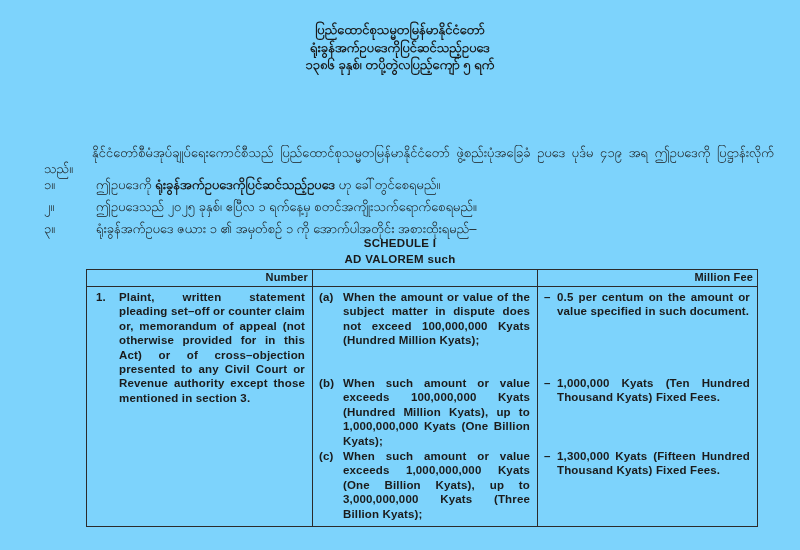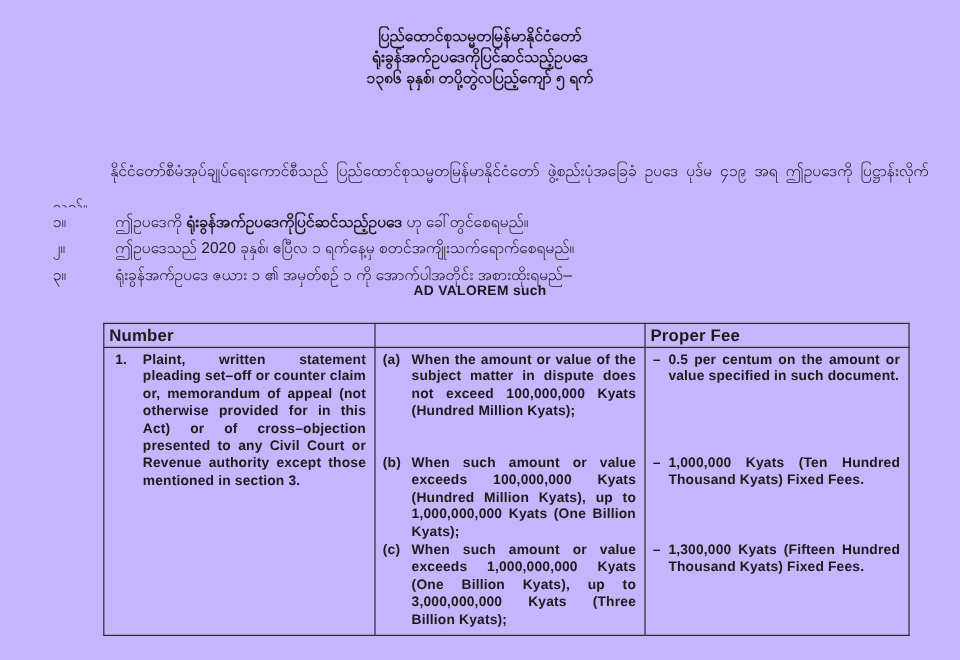--- a/index.html
+++ b/index.html
@@ -6,45 +6,45 @@
   html, body { width: 800px; height: 550px; }
   body {
     font-family: "Liberation Sans", sans-serif;
     background: #ffffff;
     color: #1a1a1a;
   }
   .page {
     position: relative;
     width: 800px;
     height: 550px;
-    background: #c4b5fd;
+    background: #7dd3fc;
     overflow: hidden;
   }
   
   .doc-header {
     position: absolute;
     top: 21px; left: 0;
     width: 100%;
     height: 109px;
     overflow: hidden;
     text-align: center;
     font-weight: bold;
     font-size: 13px;
     line-height: 17.7px;
     white-space: nowrap;
   }
   
   .preamble {
     position: absolute;
-    top: 128px; left: 44px;
+    top: 145px; left: 44px;
     width: 730px;
     height: 45px;
     overflow: hidden;
     font-size: 13px;
-    line-height: 30px;
+    line-height: 16px;
     text-align: justify;
     text-indent: 48px;
   }
   
   .law-item {
     position: absolute;
     left: 44px;
     width: 732px;
     height: 22px;
     overflow: hidden;
@@ -81,22 +81,22 @@
     color: #1b1b1b;
     letter-spacing: 0.15px;
   }
   .fees-table th, .fees-table td {
     border: 1.6px solid #2b2b2b;
     vertical-align: top;
   }
   .fees-table th {
     height: 17px;
     padding: 1px 4px 2px 4px;
-    text-align: left;
-    font-size: 14px;
+    text-align: right;
+    font-size: 11px;
   }
   .fees-table td { padding: 3px 7px 5px 6px; }
   .hang { display: flex; align-items: flex-start; line-height: 14.4px; }
   .hang .lbl { flex: none; }
   .hang .txt { flex: 1 1 auto; text-align: justify; }
   .cell-number .lbl { width: 26px; padding-left: 3px; }
   .cell-cond .lbl { width: 24px; }
   .cell-fee .lbl { width: 13px; }
   .ch-a  { min-height: 86px; }
   .ch-b  { min-height: 73px; }
@@ -116,43 +116,44 @@
 
   <p class="preamble">နိုင်ငံတော်စီမံအုပ်ချုပ်ရေးကောင်စီသည် ပြည်ထောင်စုသမ္မတမြန်မာနိုင်ငံတော် ဖွဲ့စည်းပုံအခြေခံ ဥပဒေ ပုဒ်မ ၄၁၉ အရ ဤဥပဒေကို ပြဋ္ဌာန်းလိုက်သည်။</p>
 
   <div class="law-item" id="item-1">
     <span class="item-num">၁။</span>
     <span class="item-text"><span>ဤဥပဒေကို </span><b class="law-name">ရုံးခွန်အက်ဥပဒေကိုပြင်ဆင်သည့်ဥပဒေ</b><span> ဟု ခေါ်တွင်စေရမည်။</span></span>
   </div>
 
   <div class="law-item" id="item-2">
     <span class="item-num">၂။</span>
-    <span class="item-text"><span>ဤဥပဒေသည် 2020 ခုနှစ်၊ ဧပြီလ ၁ ရက်နေ့မှ စတင်အကျိုးသက်ရောက်စေရမည်။</span><b class="law-name"></b><span></span></span>
+    <span class="item-text"><span>ဤဥပဒေသည် ၂၀၂၅ ခုနှစ်၊ ဧပြီလ ၁ ရက်နေ့မှ စတင်အကျိုးသက်ရောက်စေရမည်။</span><b class="law-name"></b><span></span></span>
   </div>
 
   <div class="law-item" id="item-3">
     <span class="item-num">၃။</span>
     <span class="item-text"><span>ရုံးခွန်အက်ဥပဒေ ဇယား ၁ ၏ အမှတ်စဉ် ၁ ကို အောက်ပါအတိုင်း အစားထိုးရမည်–</span><b class="law-name"></b><span></span></span>
   </div>
 
   <div class="schedule">
+    <div>SCHEDULE I</div>
     <div>AD VALOREM such</div>
   </div>
 
   <table class="fees-table">
     <colgroup>
       <col style="width:226px">
       <col style="width:225px">
       <col style="width:220px">
     </colgroup>
     <thead>
       <tr>
         <th>Number</th>
         <th></th>
-        <th>Proper Fee</th>
+        <th>Million Fee</th>
       </tr>
     </thead>
     <tbody>
       <tr>
         <td class="cell-number">
           <div class="hang">
             <span class="lbl">1.</span>
             <span class="txt">Plaint, written statement pleading set–off or counter claim or, memorandum of appeal (not otherwise provided for in this Act) or of cross–objection presented to any Civil Court or Revenue authority except those mentioned in section 3.</span>
           </div>
         </td>

